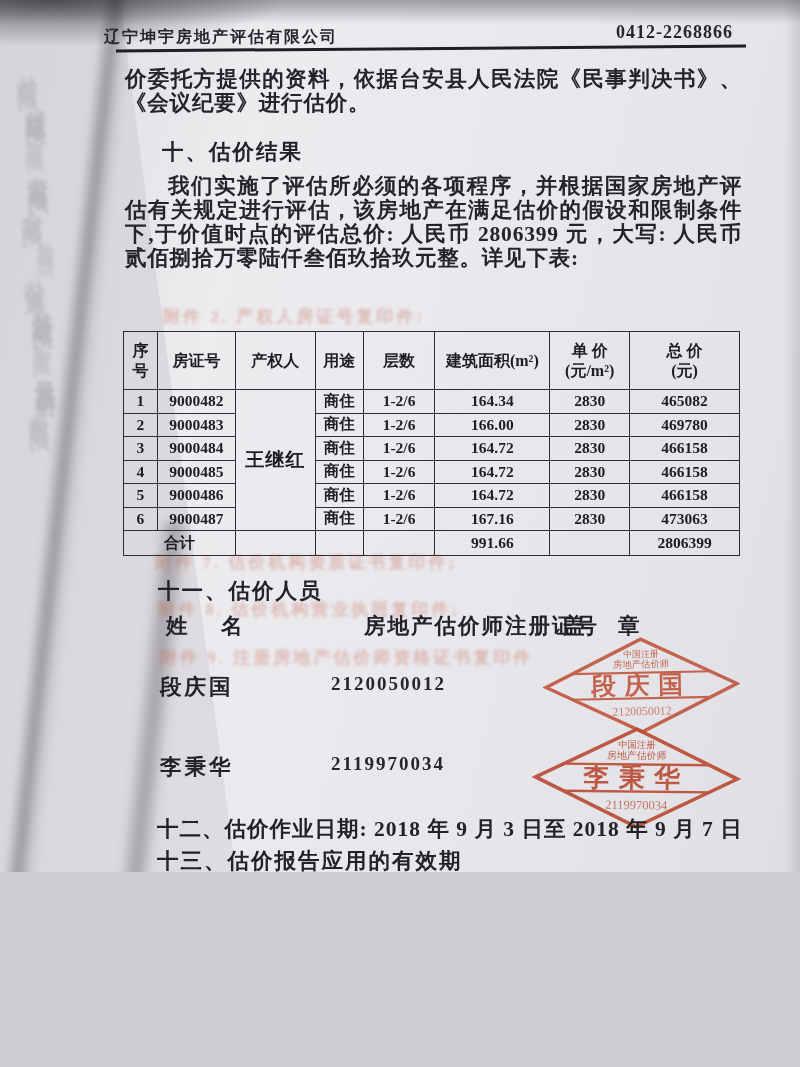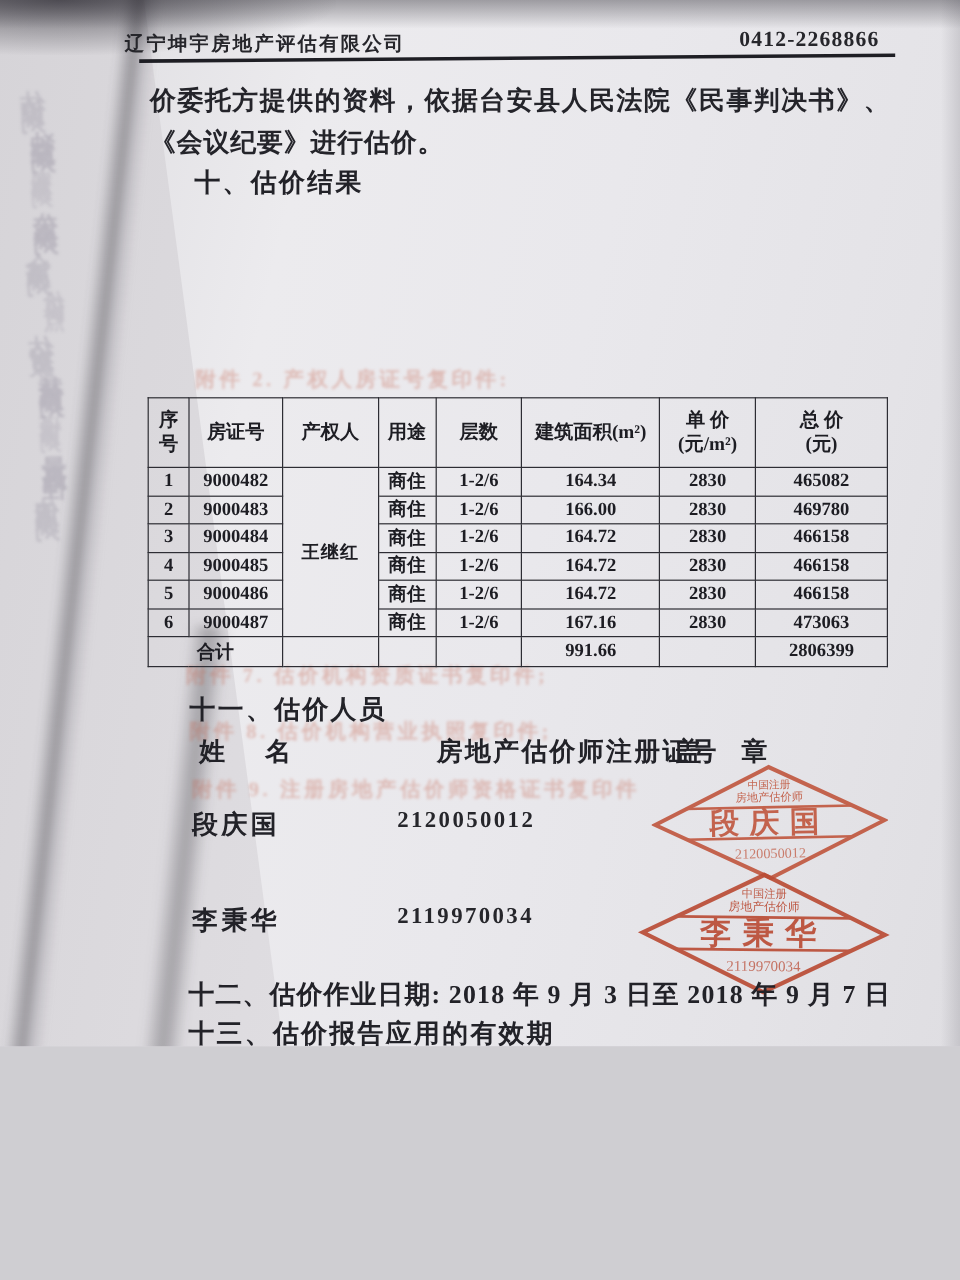--- a/index.html
+++ b/index.html
@@ -39,30 +39,30 @@
   
   .redbleed{position:absolute;color:#c4604a;opacity:.34;filter:blur(1.4px);
     font-size:17px;font-weight:700;letter-spacing:3px;white-space:nowrap;}
 
   .t{position:absolute;white-space:nowrap;}
   .hdr-company{top:27px;left:104px;font-size:16px;font-weight:700;letter-spacing:2px;}
   .hdr-phone{top:22px;left:592px;font-size:18px;font-weight:700;letter-spacing:1px;margin-left:24px;}
   .hdr-line{position:absolute;top:47px;left:116px;width:630px;height:2.6px;background:#1e1e24;transform:rotate(-0.45deg);}
 
   .para{position:absolute;left:125px;width:617px;text-align:justify;white-space:normal;
-    font-size:21.5px;line-height:35px;font-weight:600;letter-spacing:.8px;color:#24242a;}
+    font-size:21.5px;line-height:24px;font-weight:600;letter-spacing:.8px;color:#24242a;}
   .indent{text-indent:2em;}
   .h2{font-size:21.5px;font-weight:700;letter-spacing:2px;color:#222228;}
 
   table.apr{position:absolute;top:331px;left:123px;width:617px;border-collapse:collapse;
     font-weight:600;color:#1d1d23;}
   table.apr td,table.apr th{border:1.7px solid #2d2d34;text-align:center;padding:0 2px;font-weight:600;}
   table.apr th{height:57px;font-size:16px;font-weight:700;line-height:1.25;}
   table.apr td{height:22.5px;font-size:15.5px;}
-  table.apr td.owner{font-size:15px;letter-spacing:1px;text-align:center;}
+  table.apr td.owner{font-size:19px;letter-spacing:1px;text-align:center;}
   table.apr tr.total td{height:24px;}
 
   .seal{position:absolute;pointer-events:none;}
   .roundstamp{position:absolute;left:457px;top:881px;width:237px;height:180px;opacity:.85;pointer-events:none;}
   .stamp-smudge{position:absolute;left:543px;top:983px;width:74px;height:40px;filter:blur(2px);
     background:radial-gradient(rgba(190,82,56,.38),rgba(190,82,56,0) 70%);}
 
   .sig{font-size:22px;font-weight:700;}
   .pagenum{top:1012px;left:412px;font-size:15px;font-weight:700;letter-spacing:1px;}
 </style>
@@ -100,20 +100,21 @@
       <div class="redbleed" style="left:158px;top:598px;">附件 8. 估价机构营业执照复印件;</div>
       <div class="redbleed" style="left:160px;top:646px;">附件 9. 注册房地产估价师资格证书复印件</div>
     </div>
 
   <div class="t hdr-company">辽宁坤宇房地产评估有限公司</div>
   <div class="t hdr-phone">0412-2268866</div>
   <div class="hdr-line"></div>
 
   <div class="para" style="top:67px;">价委托方提供的资料，依据台安县人民法院《民事判决书》、《会议纪要》进行估价。</div>
   <div class="t h2" style="top:137px;left:162px;">十、估价结果</div>
+  <div class="para indent" style="top:174px;">我们实施了评估所必须的各项程序，并根据国家房地产评估有关规定进行评估，该房地产在满足估价的假设和限制条件下,于价值时点的评估总价: 人民币 2806399 元，大写: 人民币贰佰捌拾万零陆仟叁佰玖拾玖元整。详见下表:</div>
 
   <table class="apr">
     <colgroup>
       <col style="width:34px">
         <col style="width:78px">
         <col style="width:80px">
         <col style="width:48px">
       <col style="width:72px">
         <col style="width:115px">
         <col style="width:80px">

